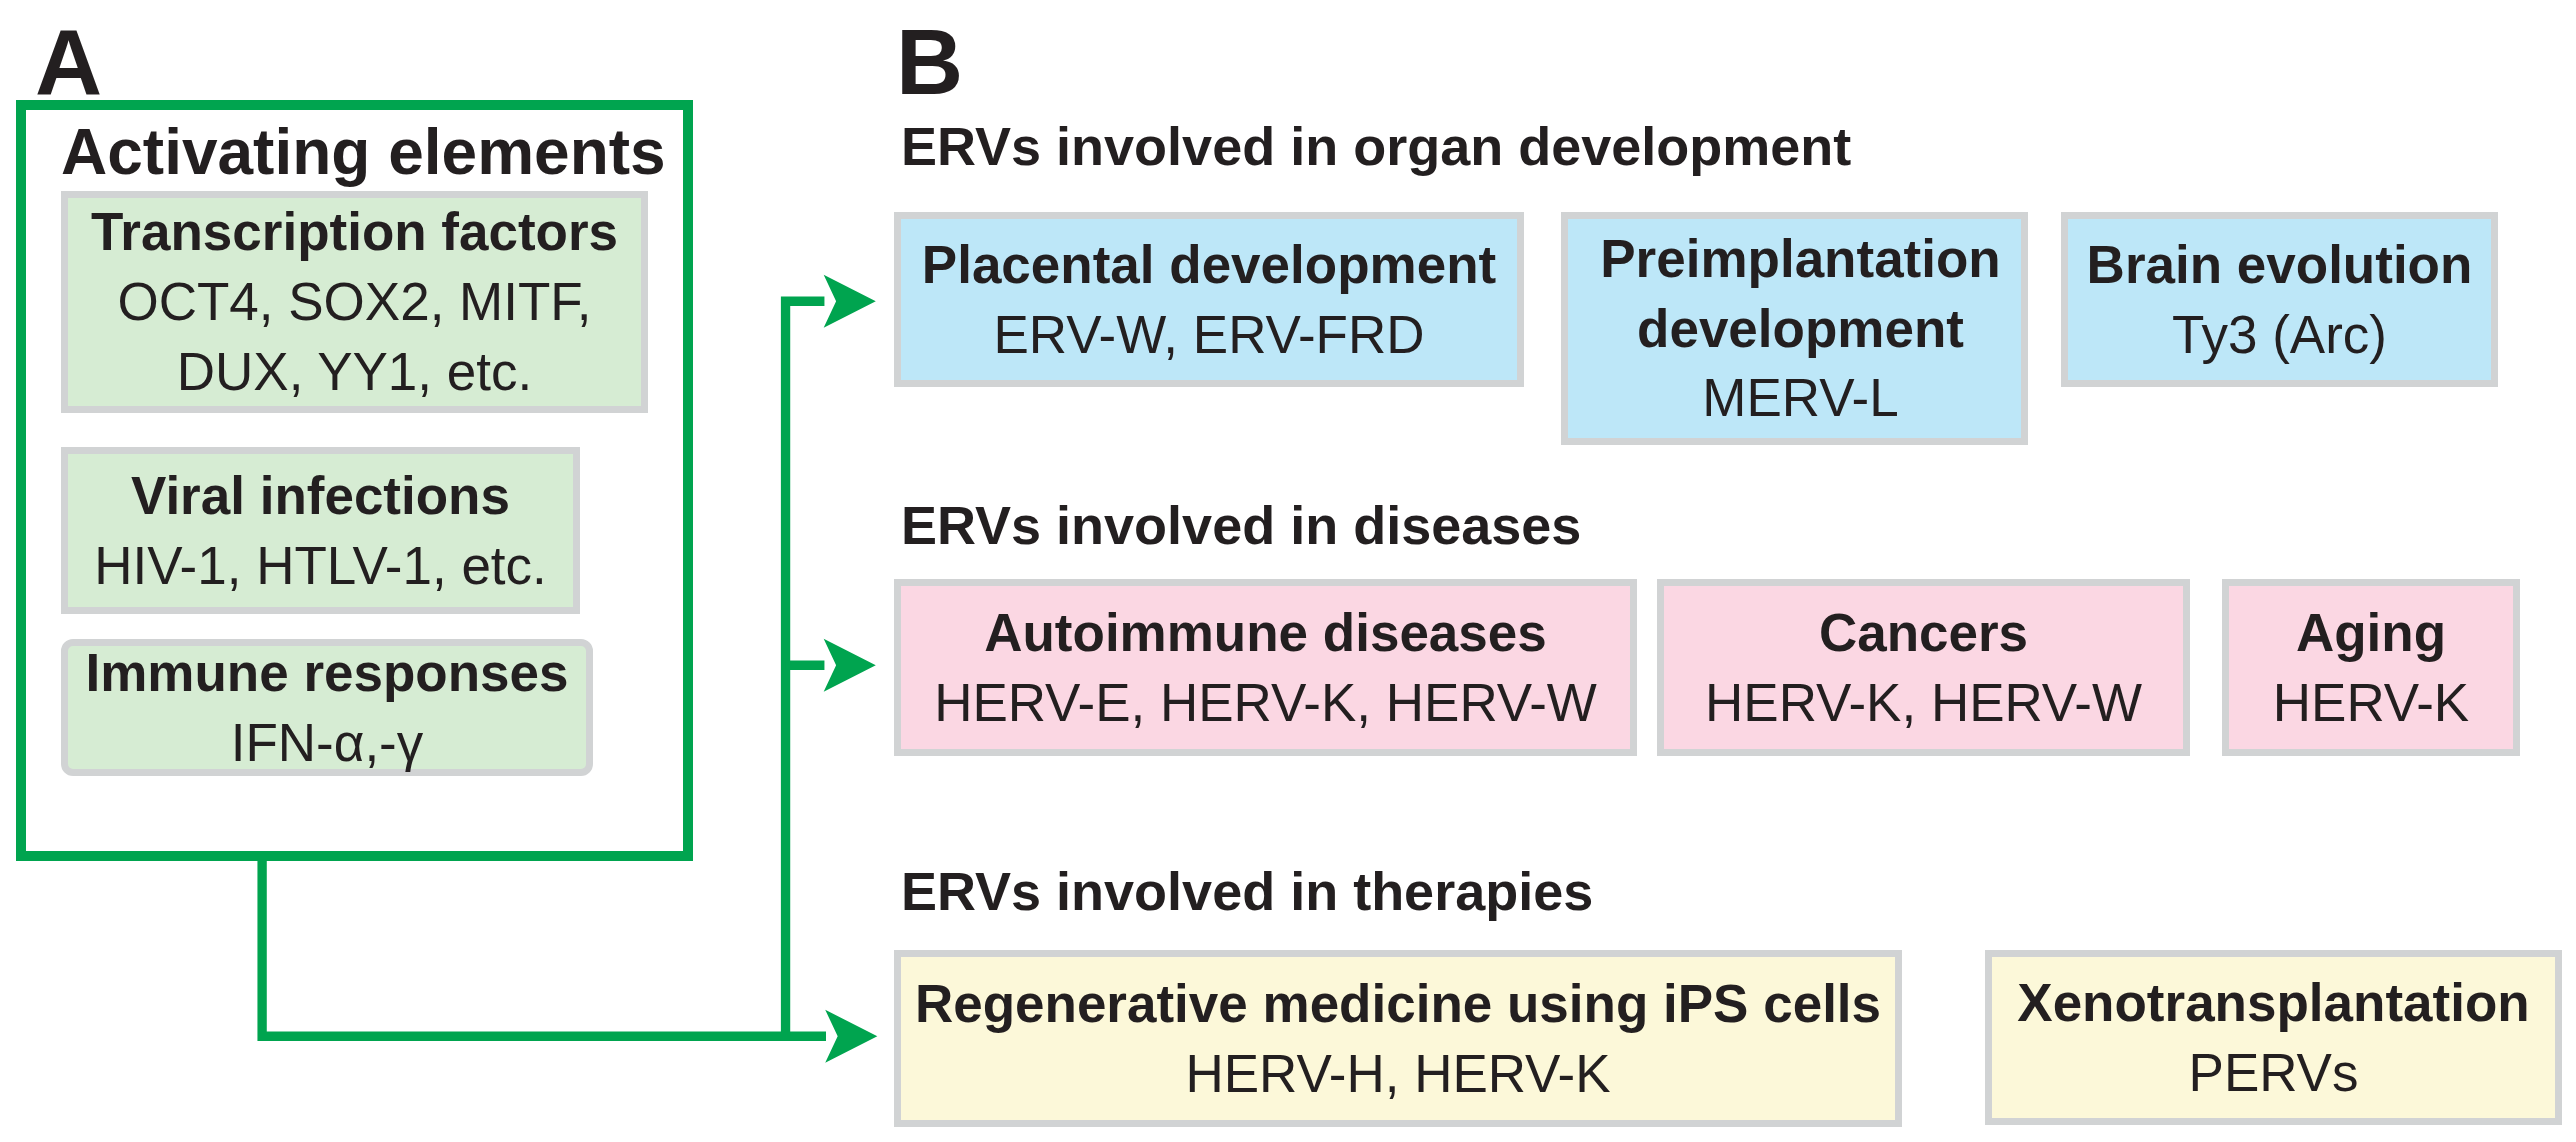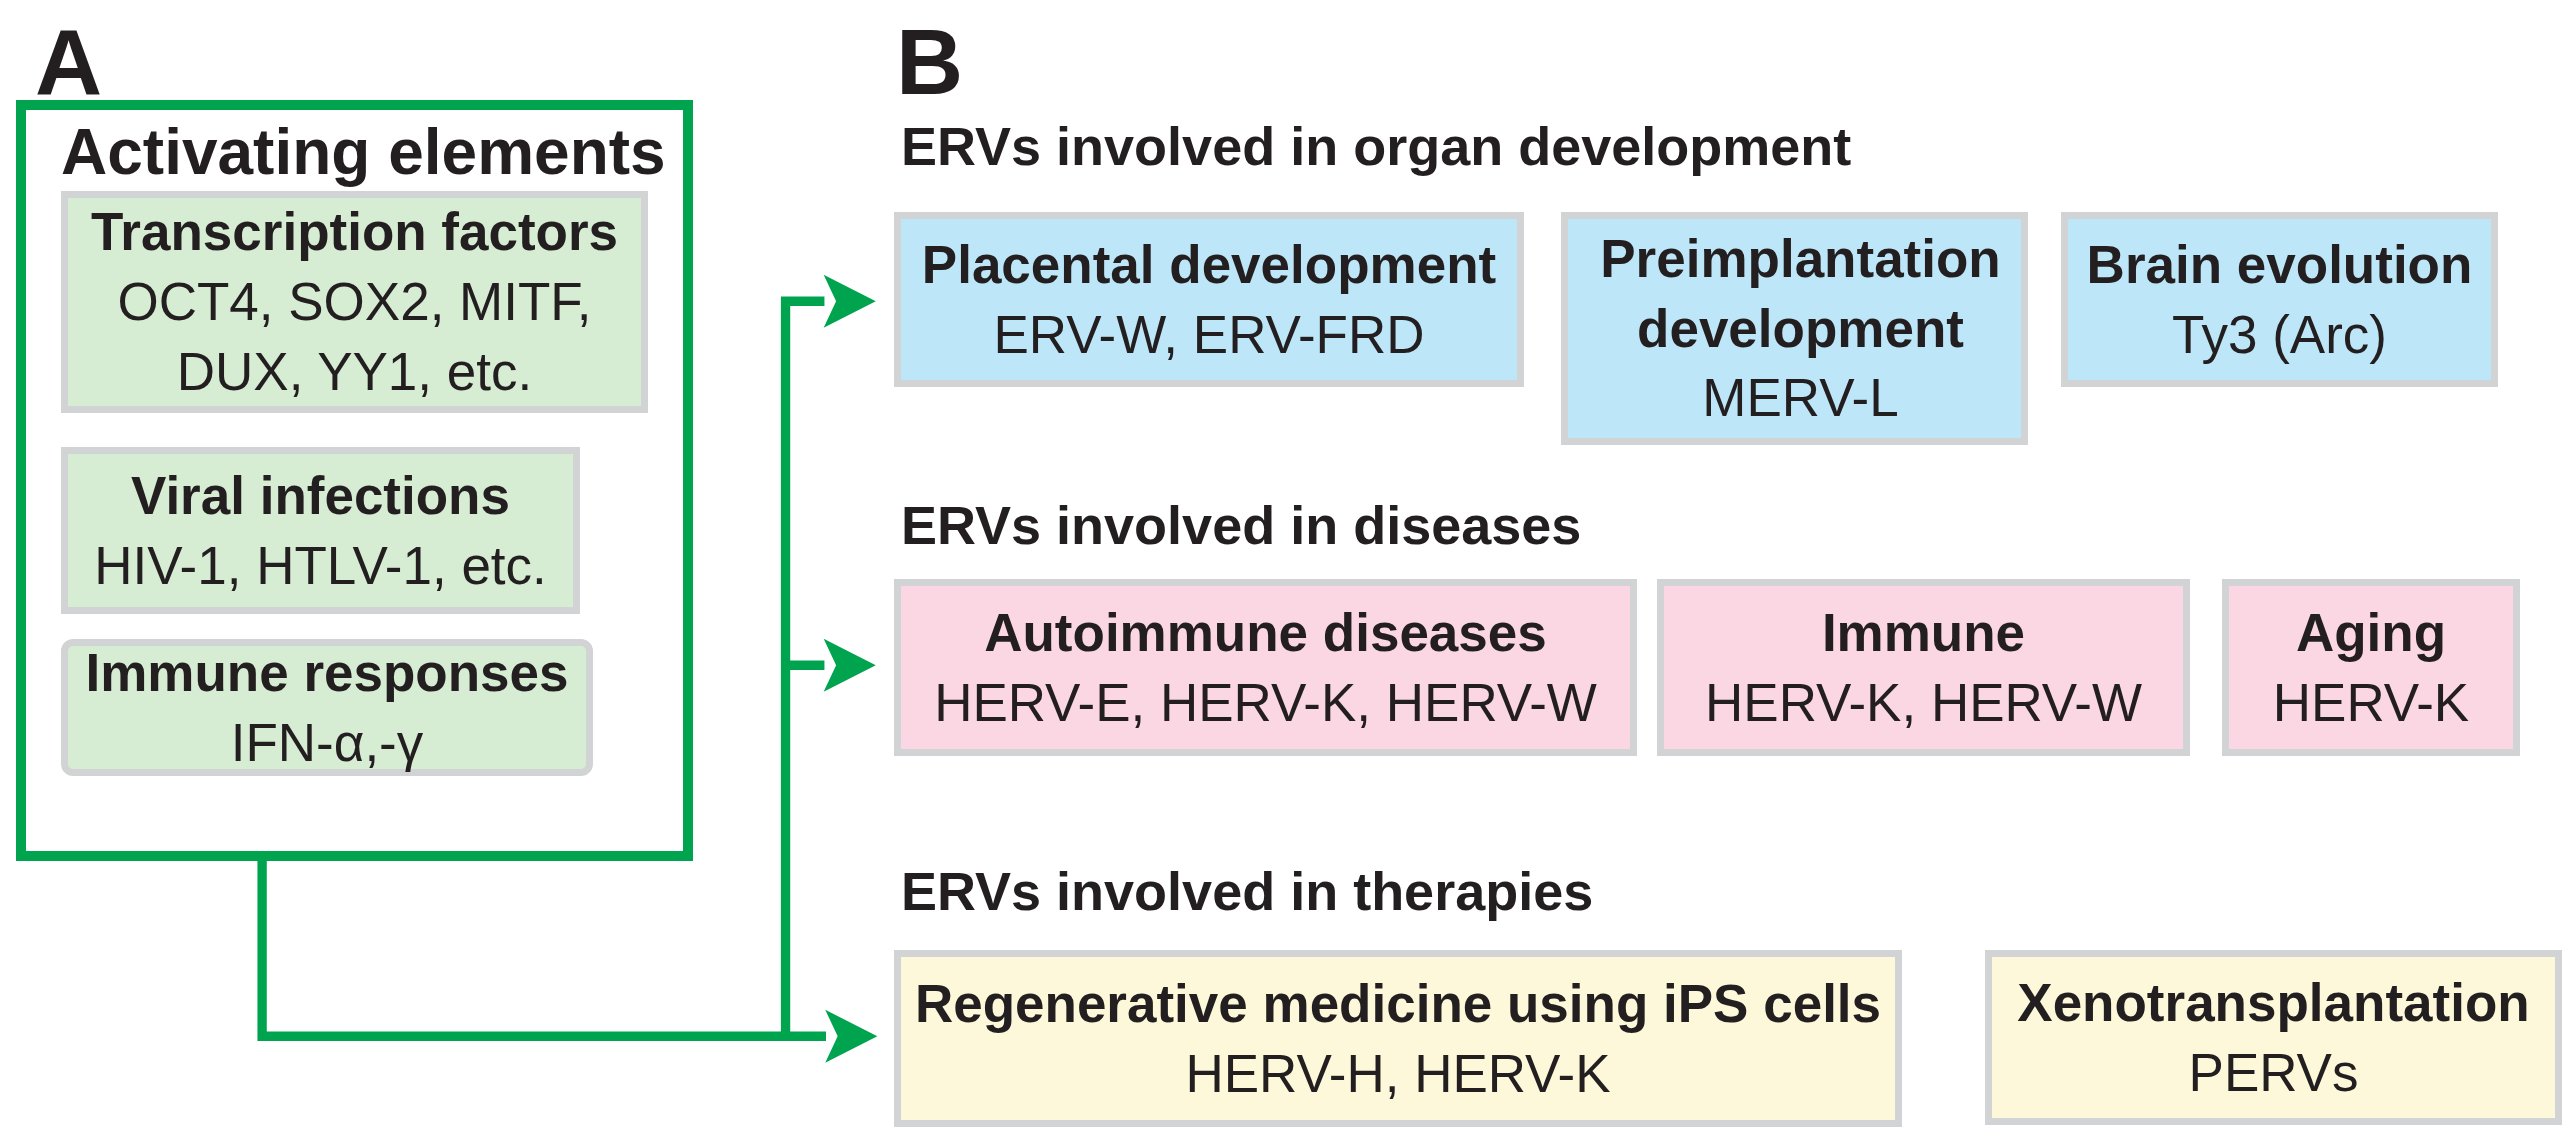--- a/index.html
+++ b/index.html
@@ -99,21 +99,21 @@
   </div>
 
   <div class="abs section-heading" style="left:901px;top:496px;text-align:center;">ERVs involved in diseases</div>
 
   <div class="abs cbox fill-pink" style="left:894px;top:579px;width:743px;height:177px;">
     <div class="t">Autoimmune diseases</div>
     <div class="v">HERV-E, HERV-K, HERV-W</div>
   </div>
 
   <div class="abs cbox fill-pink" style="left:1657px;top:579px;width:533px;height:177px;">
-    <div class="t">Immune</div>
+    <div class="t">Cancers</div>
     <div class="v">HERV-K, HERV-W</div>
   </div>
 
   <div class="abs cbox fill-pink" style="left:2222px;top:579px;width:298px;height:177px;">
     <div class="t">Aging</div>
     <div class="v">HERV-K</div>
   </div>
 
   <div class="abs section-heading" style="left:901px;top:862px;">ERVs involved in therapies</div>
 

